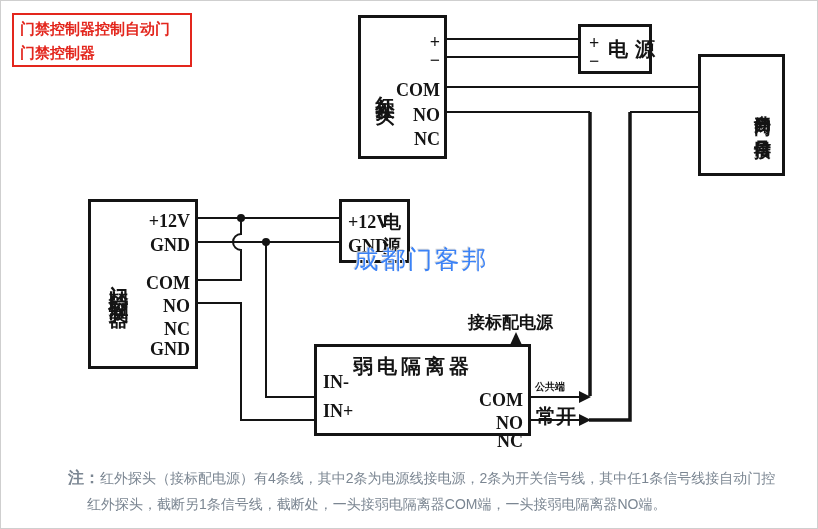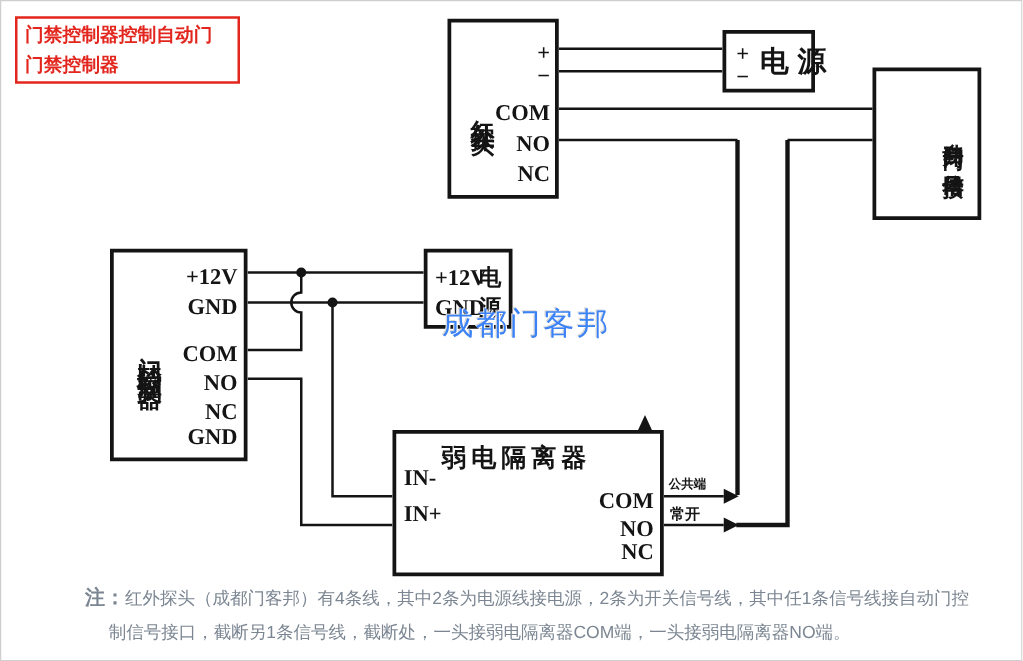--- a/index.html
+++ b/index.html
@@ -31,39 +31,39 @@
     font-size:15px; font-weight:bold; line-height:24px; padding:2px 6px;
     white-space:nowrap;
   }
 
   
   .ir-box   { left:357px; top:14px;  width:89px;  height:144px; }
   .ir-label { left:11px; top:50%; transform:translateY(-50%); font-size:19px; letter-spacing:3px; }
   
   .ptop-box { left:577px; top:23px; width:74px; height:50px; }
   .ptop-label { position:absolute; left:27px; top:50%; transform:translateY(-50%);
-    font-size:23px; font-weight:bold; letter-spacing:7px; white-space:nowrap; }
+    font-size:20px; font-weight:bold; letter-spacing:7px; white-space:nowrap; }
   
   .door-box { left:697px; top:53px; width:87px; height:122px; }
   .door-label { position:absolute; right:8px; top:3px; bottom:3px;
     writing-mode:vertical-rl; text-orientation:upright; text-align:center;
     font-size:17px; font-weight:bold; line-height:23px; letter-spacing:1px; }
   
   .ctrl-box { left:87px; top:198px; width:110px; height:170px; }
   .ctrl-label { left:15px; top:50%; transform:translateY(-50%); font-size:20px; letter-spacing:6px; }
   
   .p12-box { left:338px; top:198px; width:71px; height:64px; }
   
-  .iso-box { left:313px; top:343px; width:217px; height:117px; }
+  .iso-box { left:313px; top:343px; width:217px; height:92px; }
   .iso-title { position:absolute; left:36px; top:6px; font-size:20px; font-weight:bold; letter-spacing:4px; white-space:nowrap; }
 
   .wire-label { position:absolute; z-index:3; font-weight:bold; white-space:nowrap; }
   .lbl-power-note { left:467px; top:310px; font-size:17px; }
   .lbl-com { left:534px; top:379px; font-size:10px; }
-  .lbl-no  { left:535px; top:402px; font-size:12px; }
+  .lbl-no  { left:535px; top:402px; font-size:20px; }
 
   .watermark {
     position:absolute; left:283px; top:245px; width:274px; z-index:5;
     text-align:center; color:#3b82f6; font-weight:normal;
     text-shadow:1px 1px 0 #ffffff, -1px -1px 0 #d8d8d8;
     pointer-events:none;
   }
   .watermark .wm1 { font-size:25px; letter-spacing:2px; line-height:26px; }
   .watermark .wm2 { font-size:26px; line-height:27px; }
 
@@ -156,25 +156,26 @@
 
   <div class="box iso-box">
     <div class="iso-title">弱电隔离器</div>
     <div class="term" style="left:6px; top:35px;">IN-</div>
     <div class="term" style="left:6px; top:64px;">IN+</div>
     <div class="term" style="right:5px; top:53px;">COM</div>
     <div class="term" style="right:5px; top:76px;">NO</div>
     <div class="term" style="right:5px; top:94px;">NC</div>
   </div>
 
+  <div class="wire-label lbl-power-note">接标配电源</div>
   <div class="wire-label lbl-com">公共端</div>
   <div class="wire-label lbl-no">常开</div>
 
   <div class="watermark">
     <div class="wm1">成都门客邦</div>
   </div>
 
   <div class="note">
-    <div><span class="note-prefix">注：</span><span>红外探头（成都门客邦）有4条线，其中2条为电源线接电源，2条为开关信号线，其中任1条信号线接自动门控</span></div>
-    <div class="note-line2">制信号接口，截断另1条信号线，截断处，一头接弱电隔离器COM端，一头接弱电隔离器NO端。</div>
+    <div><span class="note-prefix">注：</span><span>红外探头（接标配电源）有4条线，其中2条为电源线接电源，2条为开关信号线，其中任1条信号线接自动门控</span></div>
+    <div class="note-line2">红外探头，截断另1条信号线，截断处，一头接弱电隔离器COM端，一头接弱电隔离器NO端。</div>
   </div>
 
 </div>
 
 </body></html>

